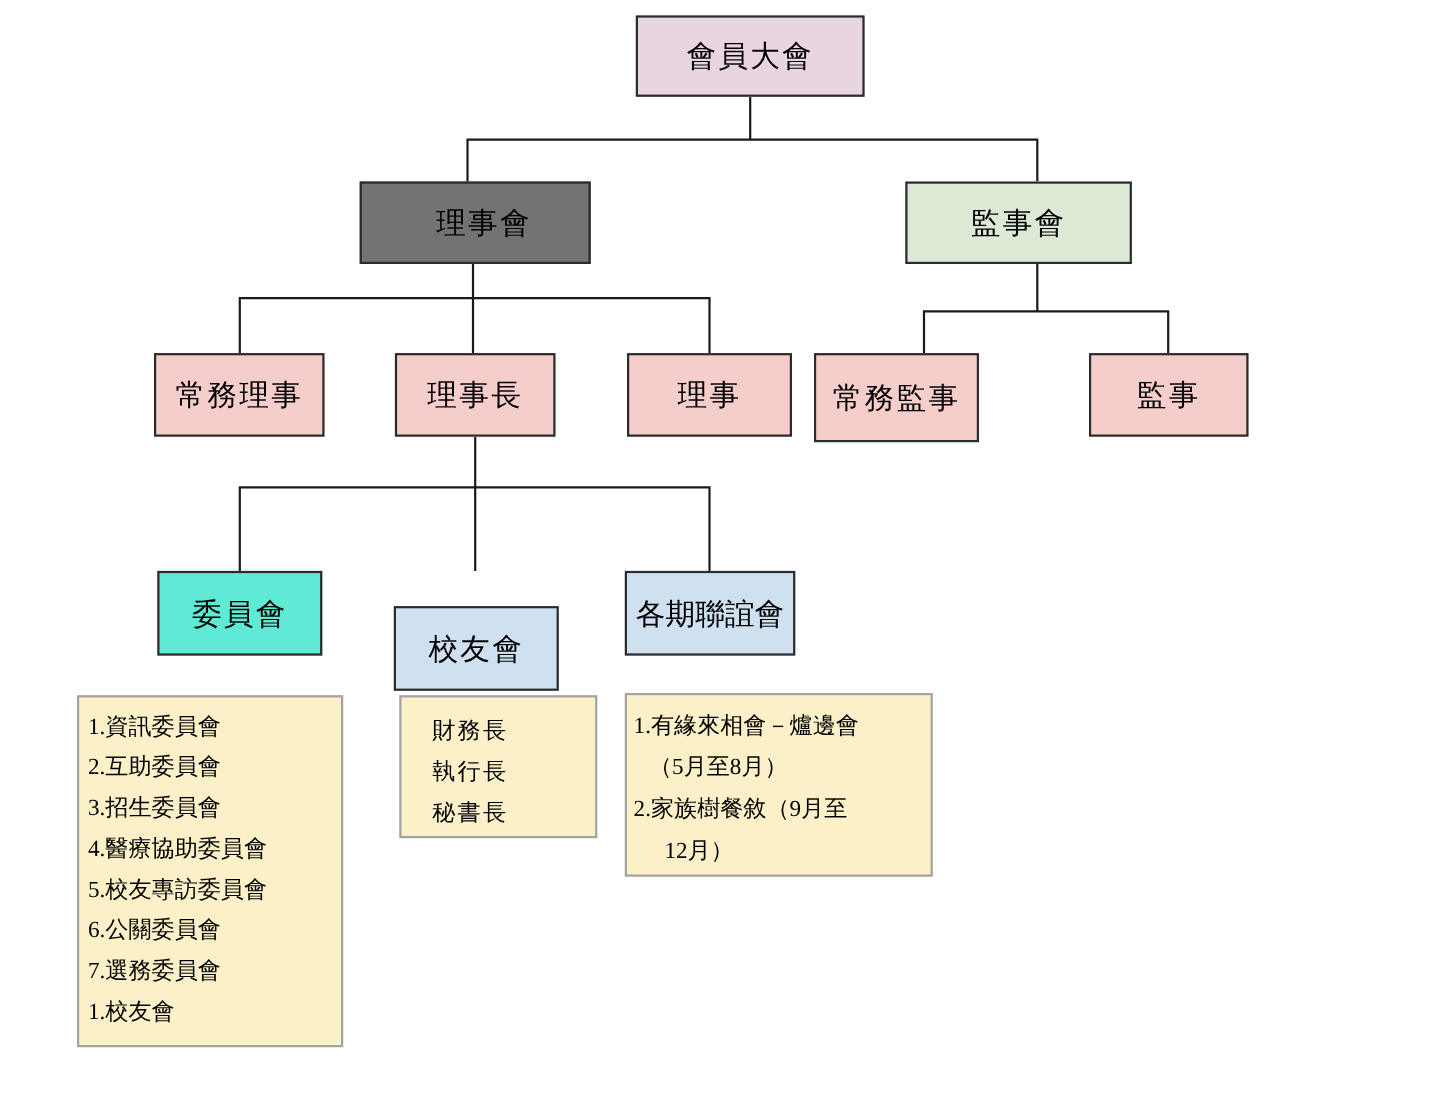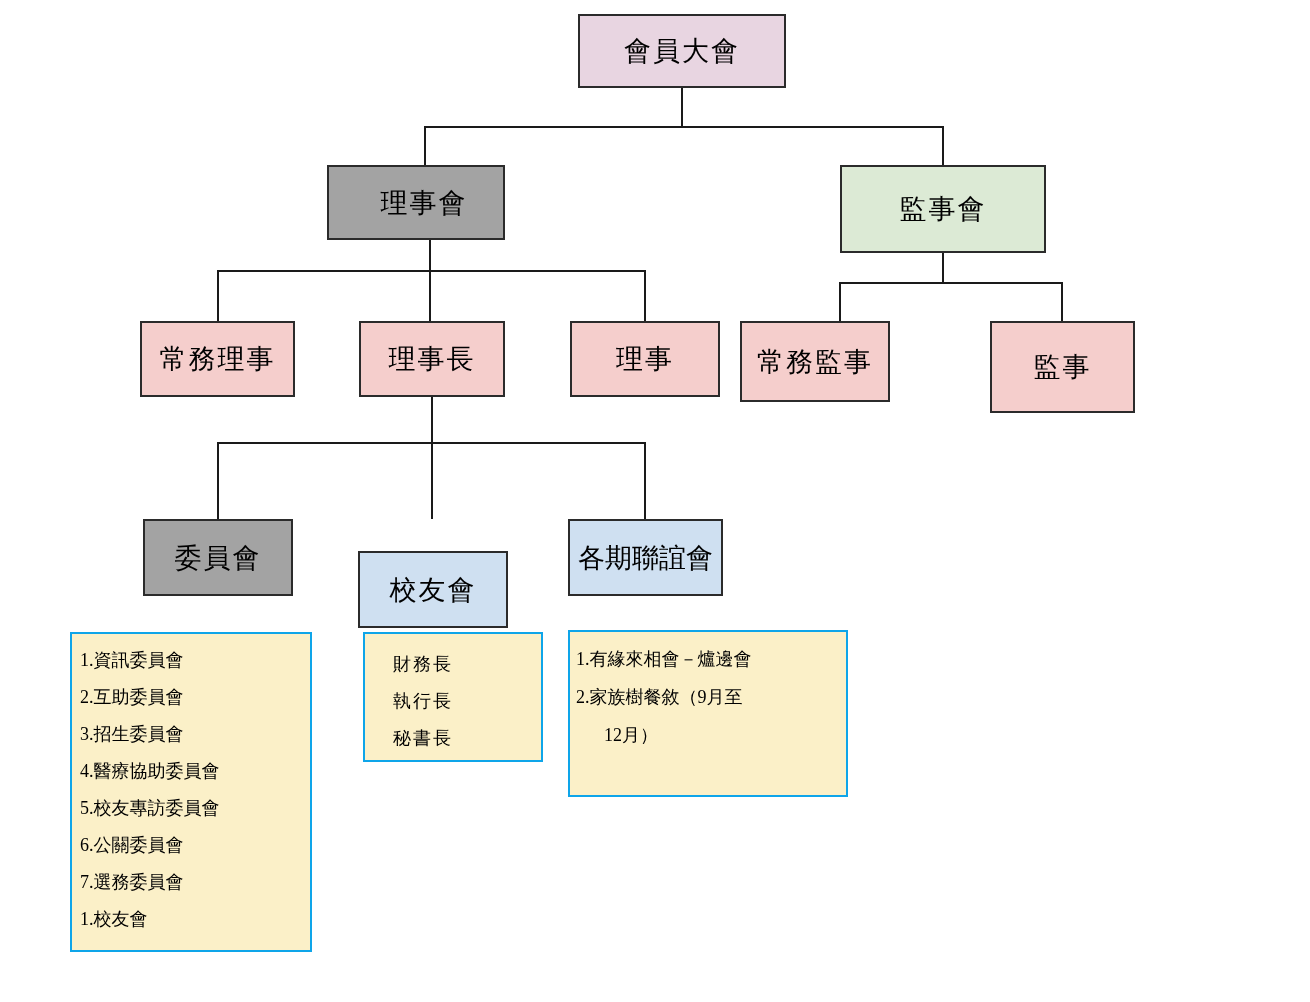--- a/index.html
+++ b/index.html
@@ -31,22 +31,22 @@
     align-items: center;
     justify-content: center;
     font-size: 27px;
     color: #000000;
     letter-spacing: 2px;
     white-space: nowrap;
   }
   .note {
     position: absolute;
     box-sizing: border-box;
-    border: 2px solid #0ea5e9;
-    font-size: 18px;
+    border: 2px solid #a3a3a3;
+    font-size: 21px;
     color: #000000;
     text-align: left;
   }
   .note .line {
     display: block;
     white-space: nowrap;
   }
   .note-committees { padding: 8px 4px 0 8px; }
   .note-committees .line { line-height: 37px; }
   .note-officers { padding: 12px 4px 0 28px; margin-left: 13px; }
@@ -65,49 +65,49 @@
     <path d="M682 88 V127 M425 165 V127 H943 V165" fill="none" stroke="#1a1a1a" stroke-width="2"></path>
     <path d="M430 240 V321 M218 321 V271 H645 V321" fill="none" stroke="#1a1a1a" stroke-width="2"></path>
     <path d="M943 240 V283 M840 321 V283 H1062 V321" fill="none" stroke="#1a1a1a" stroke-width="2"></path>
     <path d="M432 397 V519 M218 519 V443 H645 V519" fill="none" stroke="#1a1a1a" stroke-width="2"></path>
   </svg>
 
   <div class="node" style="left:578px; top:14px; width:208px; height:74px; background:#E8D5E1;">
     <span>會員大會</span>
   </div>
 
-  <div class="node" style="left:327px; top:165px; width:178px; height:75px; background:#a3a3a3;padding-left:16px;">
+  <div class="node" style="left:327px; top:165px; width:210px; height:75px; background:#737373;padding-left:16px;">
     <span>理事會</span>
   </div>
 
-  <div class="node" style="left:840px; top:165px; width:206px; height:88px; background:#DCEAD5;">
+  <div class="node" style="left:823px; top:165px; width:206px; height:75px; background:#DCEAD5;">
     <span>監事會</span>
   </div>
 
   <div class="node" style="left:140px; top:321px; width:155px; height:76px; background:#F5CECC;">
     <span>常務理事</span>
   </div>
 
   <div class="node" style="left:359px; top:321px; width:146px; height:76px; background:#F5CECC;">
     <span>理事長</span>
   </div>
 
   <div class="node" style="left:570px; top:321px; width:150px; height:76px; background:#F5CECC;">
     <span>理事</span>
   </div>
 
   <div class="node" style="left:740px; top:321px; width:150px; height:81px; background:#F5CECC;">
     <span>常務監事</span>
   </div>
 
-  <div class="node" style="left:990px; top:321px; width:145px; height:92px; background:#F5CECC;">
+  <div class="node" style="left:990px; top:321px; width:145px; height:76px; background:#F5CECC;">
     <span>監事</span>
   </div>
 
-  <div class="node" style="left:143px; top:519px; width:150px; height:77px; background:#a3a3a3;">
+  <div class="node" style="left:143px; top:519px; width:150px; height:77px; background:#5eead4;">
     <span>委員會</span>
   </div>
 
   <div class="node" style="left:358px; top:519px; width:150px; height:77px; background:#CFE0F1;margin-top:32px;">
     <span>校友會</span>
   </div>
 
   <div class="node" style="left:568px; top:519px; width:155px; height:77px; background:#CFE0F1; letter-spacing:0;">
     <span>各期聯誼會</span>
   </div>
@@ -124,17 +124,18 @@
   </div>
 
   <div class="note note-officers" style="left:350px; top:632px; width:180px; height:130px; background:#FBF0C8;">
     <span class="line">財務長</span>
     <span class="line">執行長</span>
     <span class="line">秘書長</span>
   </div>
 
   <div class="note note-events" style="left:568px; top:630px; width:280px; height:167px; background:#FBF0C8;">
     <span class="line">1.有緣來相會－爐邊會</span>
+    <span class="line indent-1">（5月至8月）</span>
     <span class="line">2.家族樹餐敘（9月至</span>
     <span class="line indent-2">12月）</span>
   </div>
 
 </div>
 
 </body></html>

